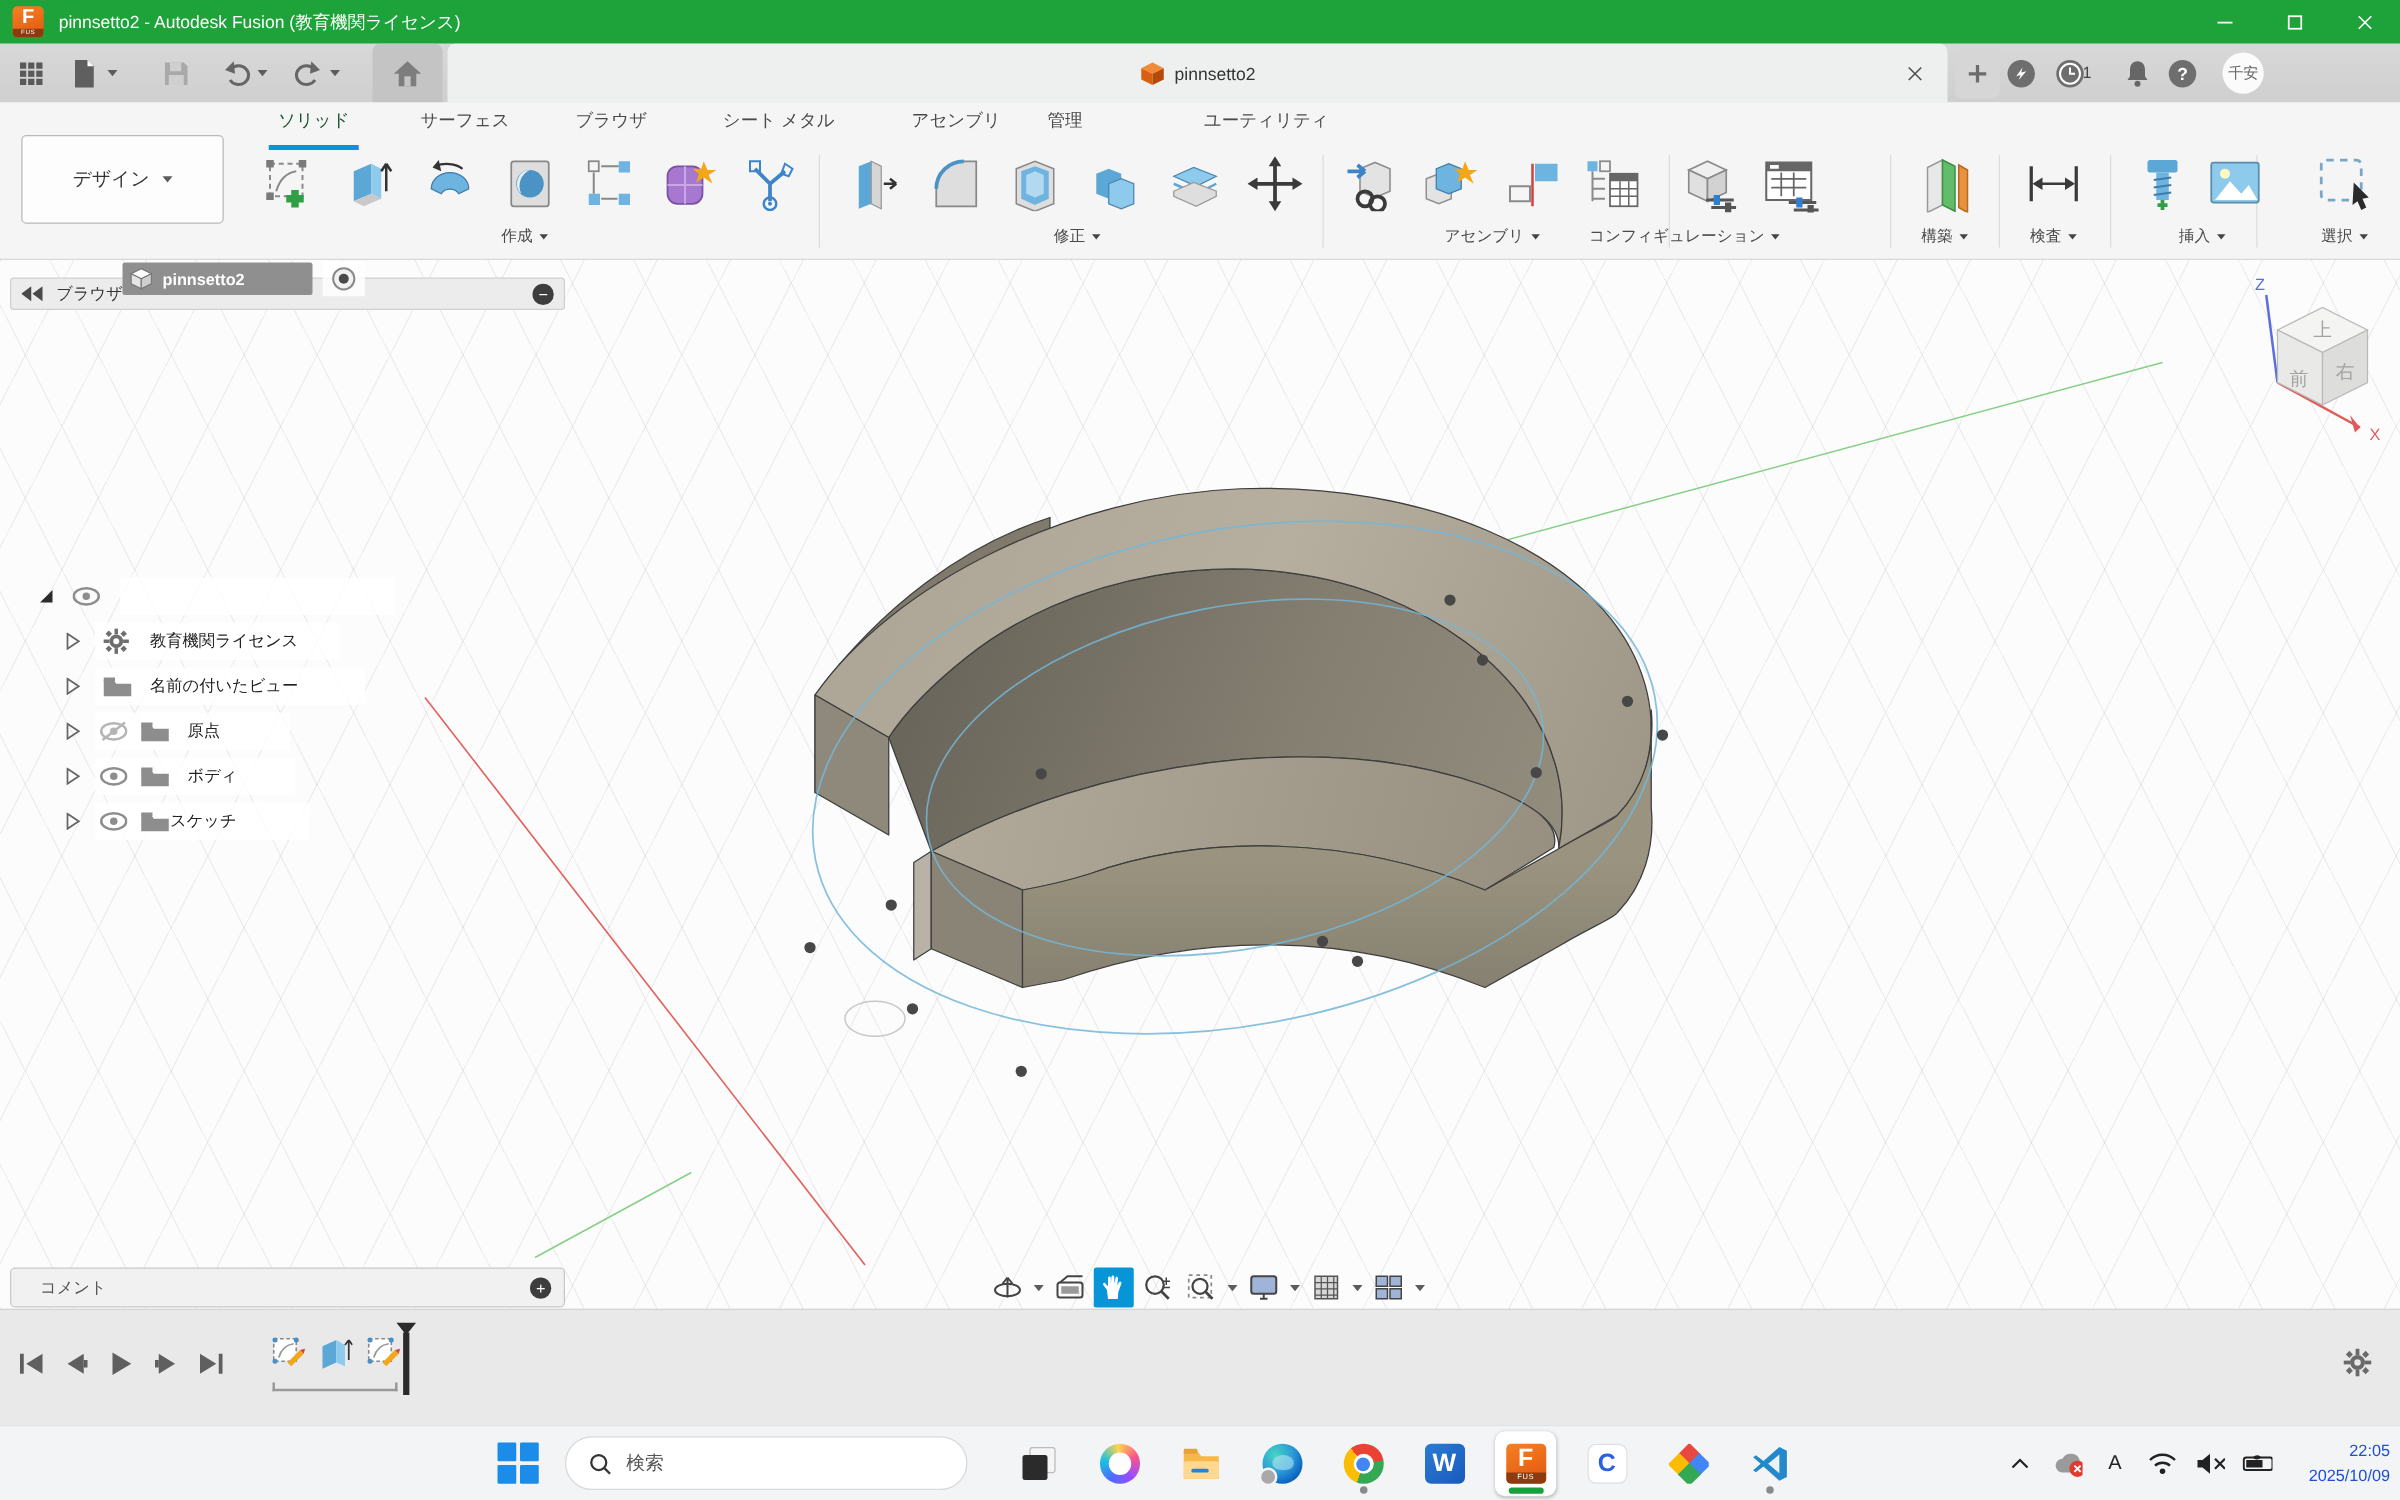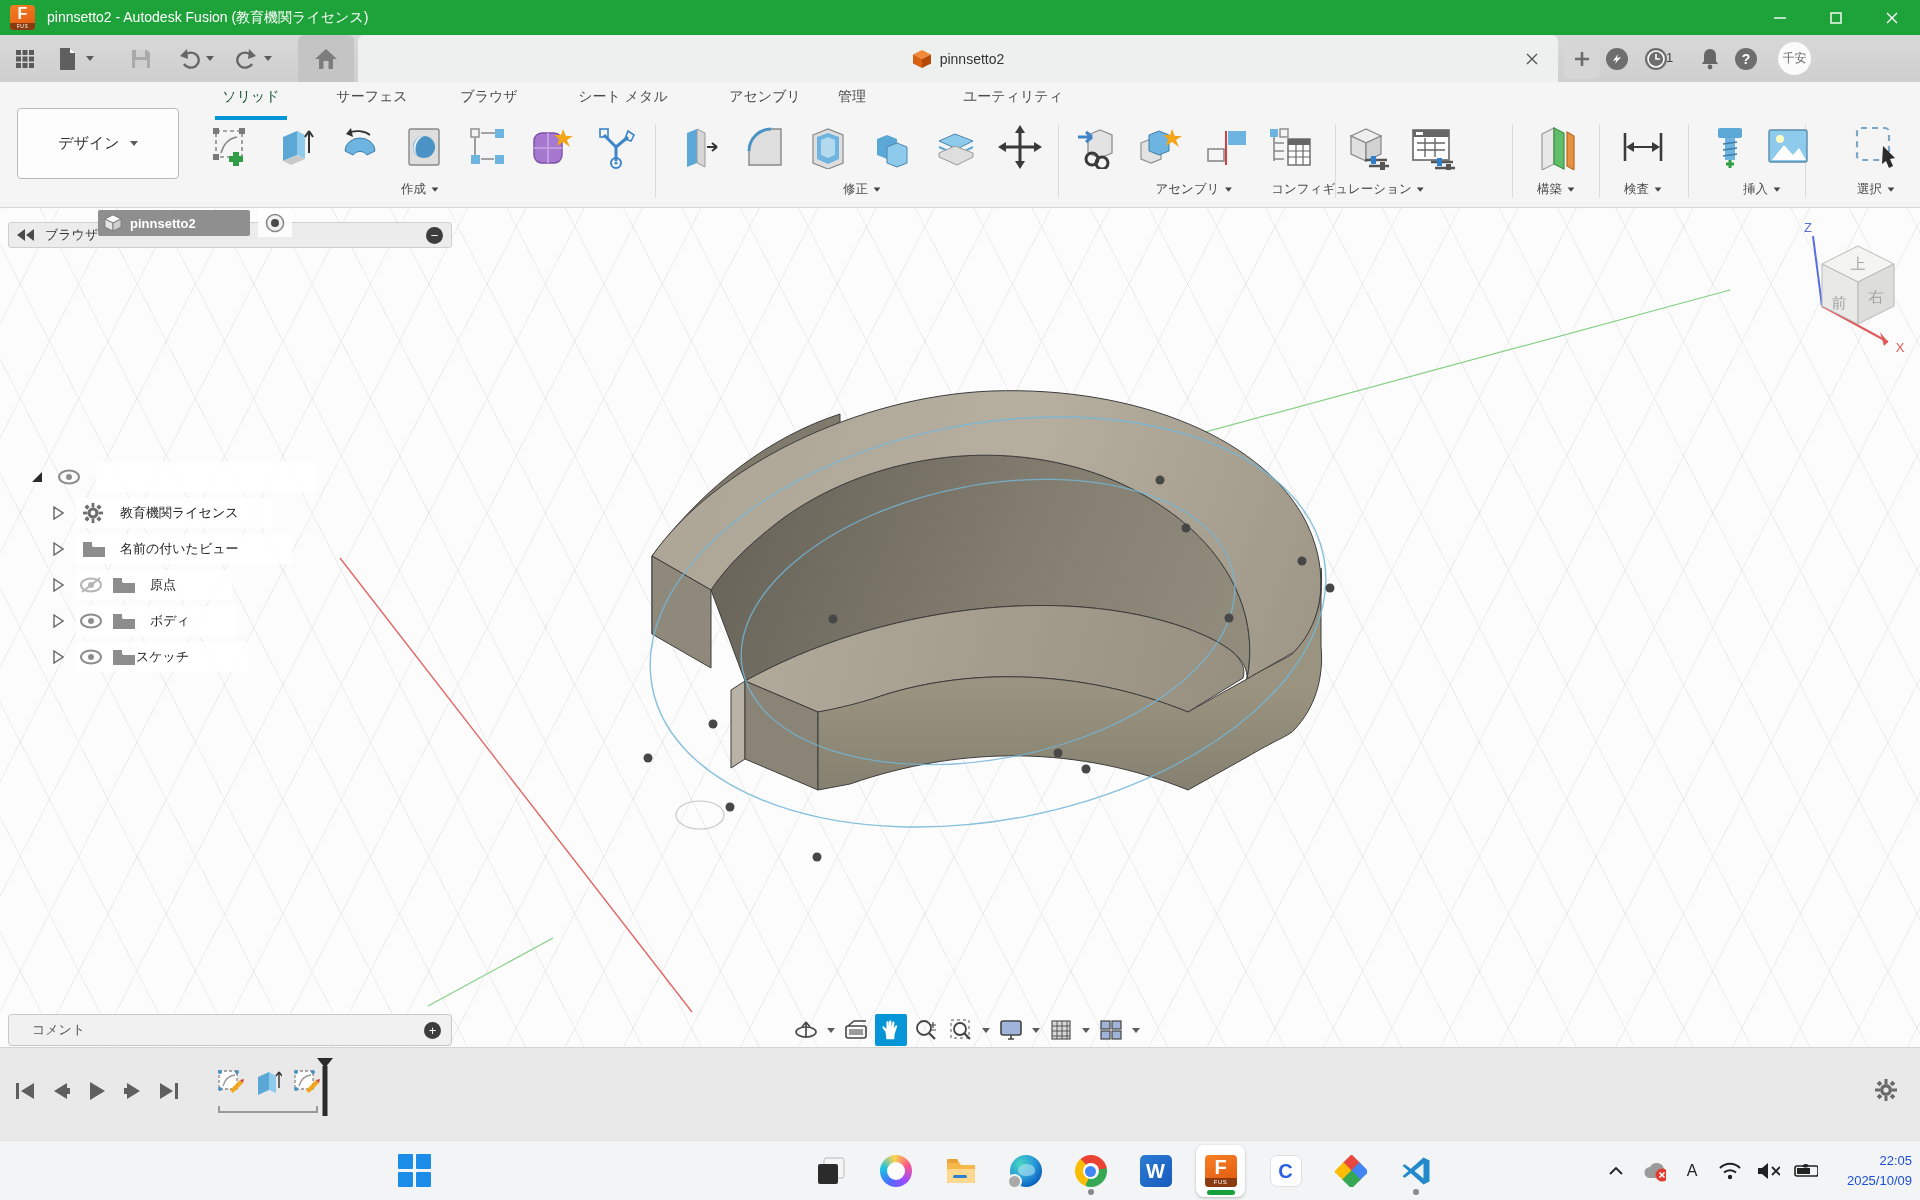--- a/index.html
+++ b/index.html
@@ -883,20 +883,27 @@
     </div>
   </div>
 
   <div class="taskbar">
     <div class="tb-start">
       <div></div>
         <div></div>
         <div></div>
         <div></div>
     </div>
+    <div class="tb-search">
+      <svg width="18" height="18">
+        <circle cx="8" cy="8" r="6" fill="none" stroke="#333" stroke-width="1.8"></circle>
+        <line x1="12.5" y1="12.5" x2="17" y2="17" stroke="#333" stroke-width="1.8"></line>
+      </svg>
+      <span>検索</span>
+    </div>
 
     <div class="tb-apps">
       <div class="tb-app">
         <svg width="30" height="30">
           <rect x="8" y="2" width="20" height="20" rx="2" fill="#f5f5f5" stroke="#bbb"></rect>
           <rect x="2" y="8" width="20" height="20" rx="2" fill="#2b2b2b"></rect>
         </svg>
       </div>
       <div class="tb-app">
         <div style="width:32px;height:32px;border-radius:50%;background:conic-gradient(from 210deg,#4d6bfe,#18c3e0,#ffd34e,#f9548e,#9a4dff,#4d6bfe);position:relative">

